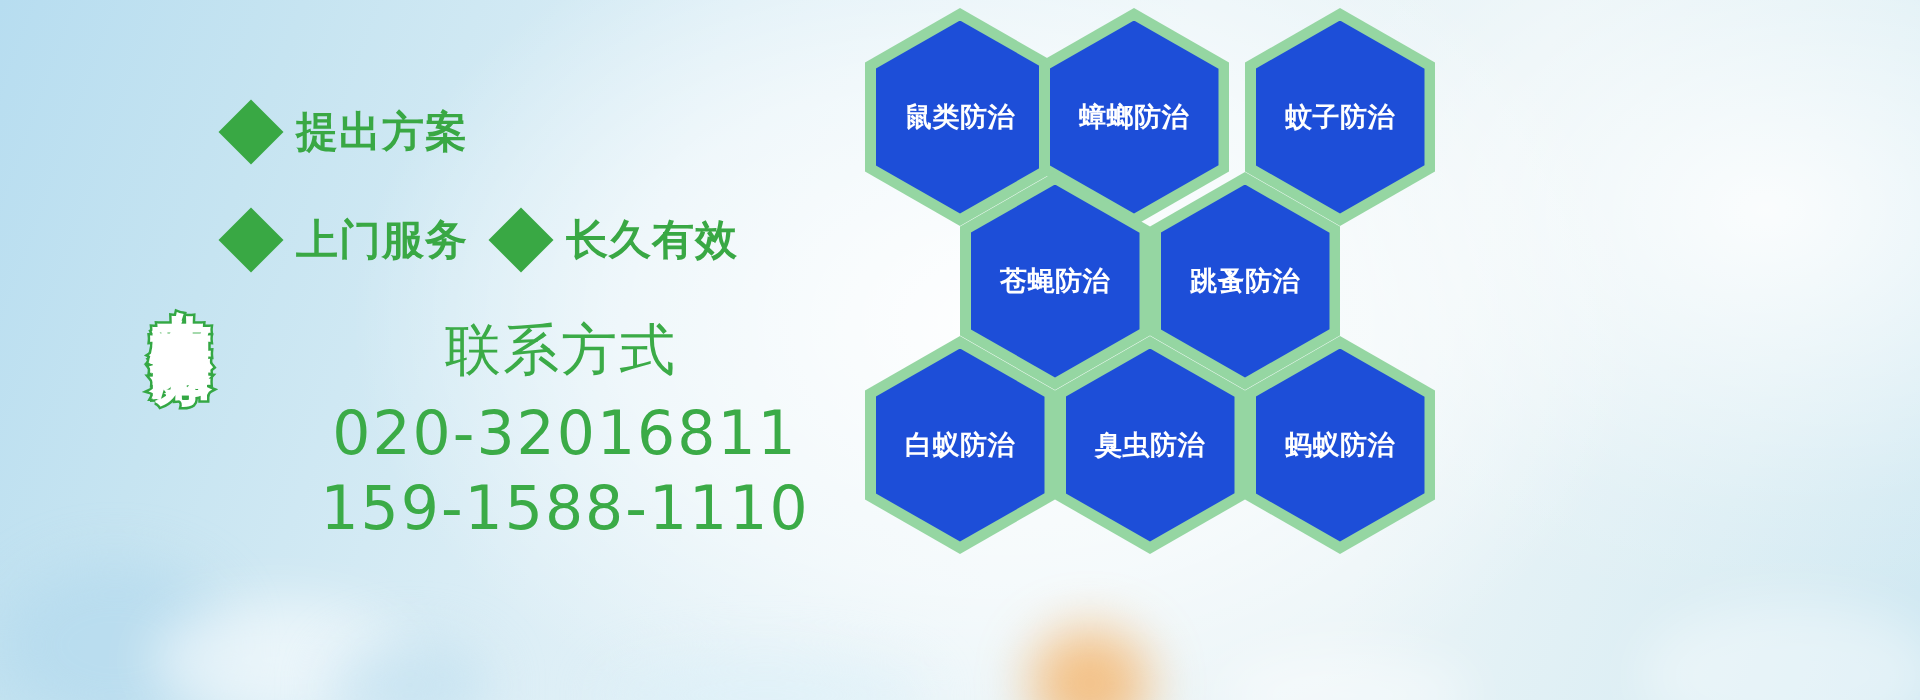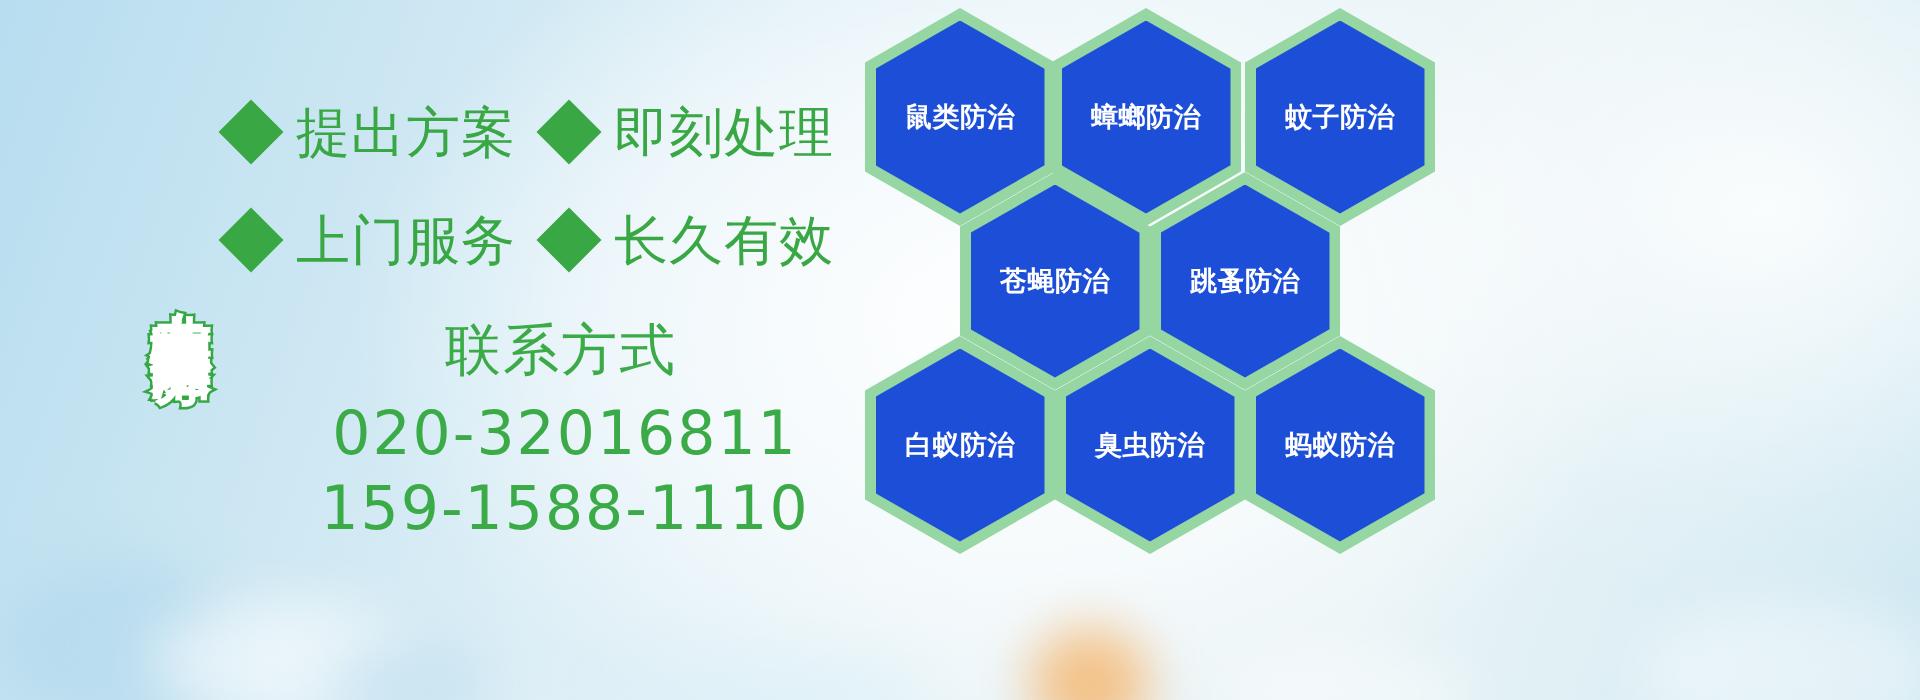--- a/index.html
+++ b/index.html
@@ -60,22 +60,22 @@
     display:flex; align-items:center;
   }
   .diamond{
     width:46px; height:46px;
     background:#39a844;
     transform:rotate(45deg);
     flex:0 0 auto;
     margin-right:22px;
   }
   .feature-text{
-    font-size:54px;
-    font-weight:normal;
+    font-size:42px;
+    font-weight:bold;
     color:#39a844;
     line-height:1;
     letter-spacing:1px;
     white-space:nowrap;
   }
   .gap-mid{ width:30px; }
 
   
   #contact{
     position:absolute;
@@ -128,21 +128,21 @@
     color:#ffffff;
     font-size:27px;
     font-weight:bold;
     letter-spacing:0.5px;
     line-height:1;
     white-space:nowrap;
     text-align:center;
   }
   
   #hex-0{ left:10px;  top:8px; }
-  #hex-1{ left:196px; top:8px; }
+  #hex-1{ left:184px; top:8px; }
   #hex-2{ left:390px; top:8px; }
   #hex-3{ left:105px; top:172px; }
   #hex-4{ left:295px; top:172px;align-items:center; }
   #hex-5{ left:10px;  top:336px; }
   #hex-6{ left:200px; top:336px; }
   #hex-7{ left:390px; top:336px; }
 </style>
 </head>
 <body>
 
@@ -159,24 +159,20 @@
   <div id="vertical-title">专业有害生物防治服务</div>
 
   <div id="features">
 
     <div class="feature-row">
       <div class="feature-item">
         <span class="diamond"></span>
         <span class="feature-text">提出方案</span>
       </div>
       <span class="gap-mid"></span>
-      <div class="feature-item">
-        <span class="diamond"></span>
-        <span class="feature-text">即刻处理</span>
-      </div>
     </div>
 
     <div class="feature-row">
       <div class="feature-item">
         <span class="diamond"></span>
         <span class="feature-text">上门服务</span>
       </div>
       <span class="gap-mid"></span>
       <div class="feature-item">
         <span class="diamond"></span>

